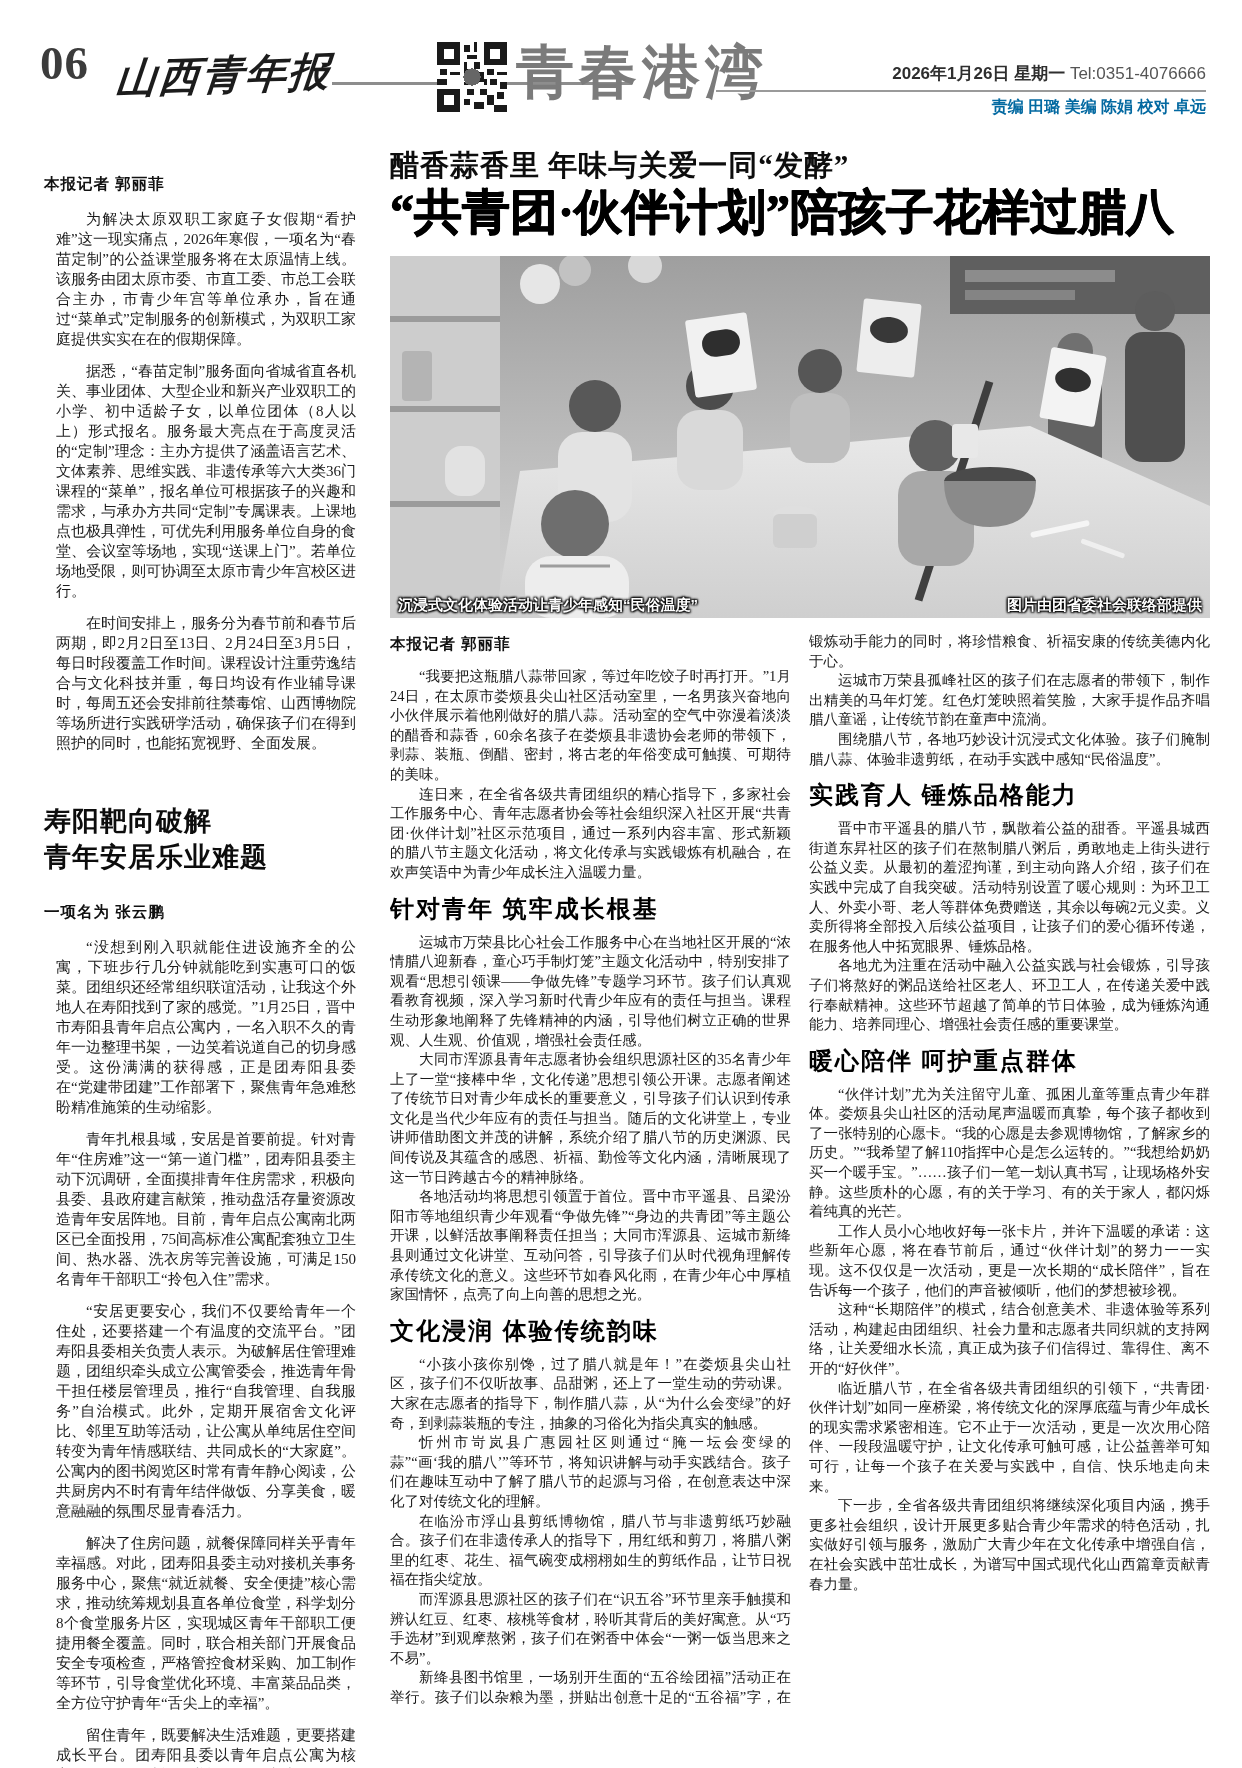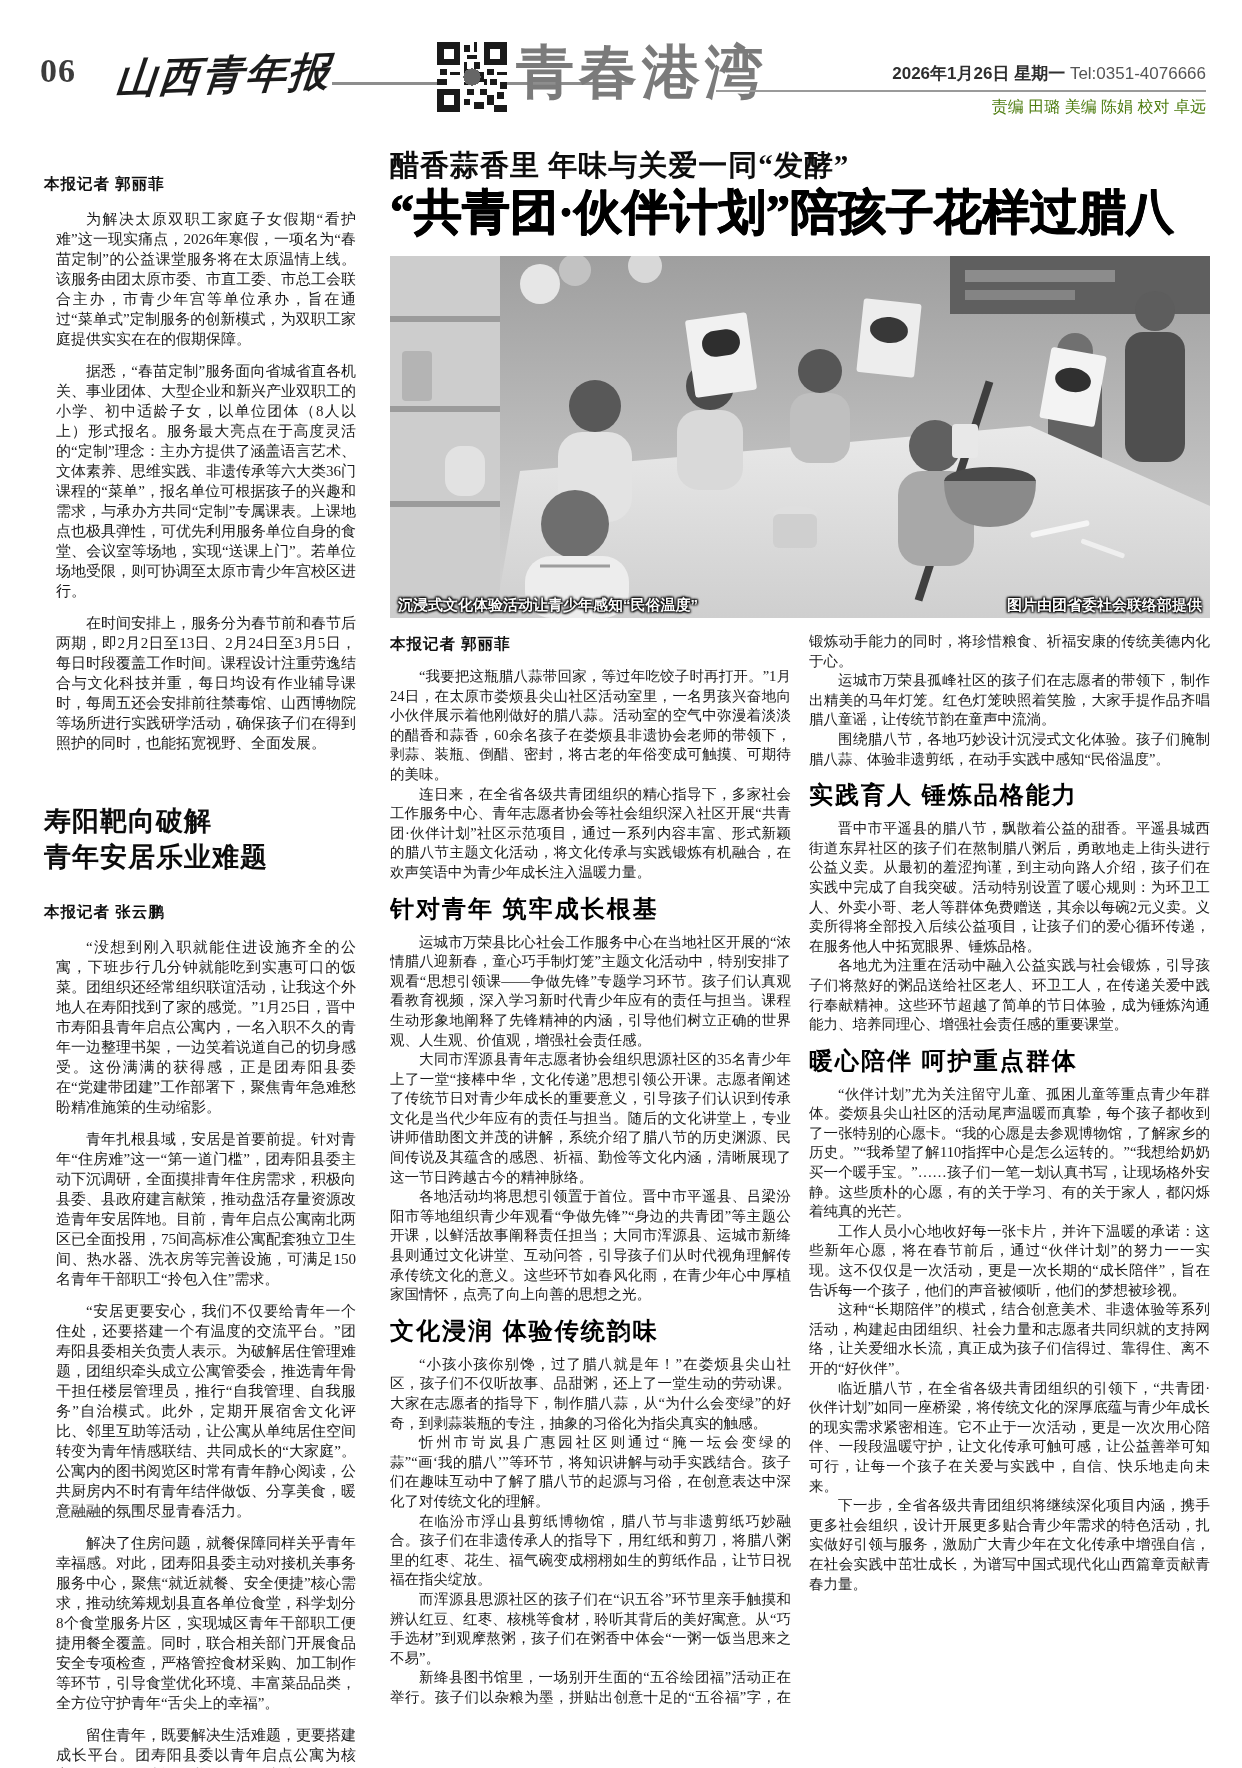--- a/index.html
+++ b/index.html
@@ -1,32 +1,32 @@
 <!DOCTYPE html>
 <html><head>
 <meta charset="utf-8">
 <style>
   html,body{margin:0;padding:0;background:#e9e9e9;}
   .page{position:relative;width:1242px;height:1768px;margin:0 auto;background:#ffffff;
         overflow:hidden;font-family:"Liberation Serif","DejaVu Serif",serif;color:#151515;}
 
   
-  .pagenum{position:absolute;left:40px;top:52px;font-size:34px;font-weight:bold;color:#3c3c3c;letter-spacing:1px;}
+  .pagenum{position:absolute;left:40px;top:36px;font-size:47px;font-weight:bold;color:#3c3c3c;letter-spacing:1px;}
   .masthead{position:absolute;left:116px;top:48px;font-size:41px;font-weight:800;color:#1c1c1c;
             font-style:italic;transform:skewX(-7deg) rotate(-2deg);letter-spacing:2px;white-space:nowrap;}
   .hline1{position:absolute;left:332px;top:82px;width:300px;height:3px;background:#8d8d8d;}
   .qr{position:absolute;left:437px;top:42px;width:70px;height:70px;}
   .sectiontitle{position:absolute;left:516px;top:34px;font-size:58px;font-weight:700;color:#7b7b7b;
                 letter-spacing:5px;white-space:nowrap;}
   .dateline{position:absolute;left:640px;width:566px;top:62px;text-align:right;font-size:17px;
             font-weight:bold;color:#2e2e2e;font-family:"Liberation Sans",sans-serif;white-space:nowrap;}
   .dateline .tel{color:#555;font-weight:normal;}
   .hline2{position:absolute;left:716px;top:90px;width:490px;height:2px;background:#9a9a9a;}
   .editors{position:absolute;left:640px;width:566px;top:97px;text-align:right;font-size:16px;
-           font-weight:normal;color:#4d7c0f;font-family:"Liberation Sans",sans-serif;white-space:nowrap;}
+           font-weight:bold;color:#0369a1;font-family:"Liberation Sans",sans-serif;white-space:nowrap;}
 
   
   .sidebar{position:absolute;left:44px;top:148px;width:324px;}
   .side-article{margin:0;}
   .side-article + .side-article{margin-top:50px;}
   .a-title{font-size:27px;font-weight:800;line-height:1.35;color:#0c0c0c;white-space:pre-line;letter-spacing:1px;}
   .a-byline{margin-top:26px;font-size:15.5px;font-weight:bold;color:#111;
             font-family:"Liberation Sans",sans-serif;letter-spacing:1px;}
   .a-body{margin-top:14px;}
   .a-body .para{margin:12px;font-size:15px;line-height:20px;text-align:justify;text-indent:2em;color:#1b1b1b;}
@@ -111,21 +111,21 @@
       <div class="a-body">
           <p class="para">为解决太原双职工家庭子女假期“看护难”这一现实痛点，2026年寒假，一项名为“春苗定制”的公益课堂服务将在太原温情上线。该服务由团太原市委、市直工委、市总工会联合主办，市青少年宫等单位承办，旨在通过“菜单式”定制服务的创新模式，为双职工家庭提供实实在在的假期保障。</p>
           <p class="para">据悉，“春苗定制”服务面向省城省直各机关、事业团体、大型企业和新兴产业双职工的小学、初中适龄子女，以单位团体（8人以上）形式报名。服务最大亮点在于高度灵活的“定制”理念：主办方提供了涵盖语言艺术、文体素养、思维实践、非遗传承等六大类36门课程的“菜单”，报名单位可根据孩子的兴趣和需求，与承办方共同“定制”专属课表。上课地点也极具弹性，可优先利用服务单位自身的食堂、会议室等场地，实现“送课上门”。若单位场地受限，则可协调至太原市青少年宫校区进行。</p>
           <p class="para">在时间安排上，服务分为春节前和春节后两期，即2月2日至13日、2月24日至3月5日，每日时段覆盖工作时间。课程设计注重劳逸结合与文化科技并重，每日均设有作业辅导课时，每周五还会安排前往禁毒馆、山西博物院等场所进行实践研学活动，确保孩子们在得到照护的同时，也能拓宽视野、全面发展。</p>
         </div>
     </div>
 
     <div class="side-article">
       <div class="a-title">寿阳靶向破解
 青年安居乐业难题</div>
-      <div class="a-byline">本报记者 张云鹏</div>
+      <div class="a-byline">一项名为 张云鹏</div>
       <div class="a-body">
           <p class="para">“没想到刚入职就能住进设施齐全的公寓，下班步行几分钟就能吃到实惠可口的饭菜。团组织还经常组织联谊活动，让我这个外地人在寿阳找到了家的感觉。”1月25日，晋中市寿阳县青年启点公寓内，一名入职不久的青年一边整理书架，一边笑着说道自己的切身感受。这份满满的获得感，正是团寿阳县委在“党建带团建”工作部署下，聚焦青年急难愁盼精准施策的生动缩影。</p>
           <p class="para">青年扎根县域，安居是首要前提。针对青年“住房难”这一“第一道门槛”，团寿阳县委主动下沉调研，全面摸排青年住房需求，积极向县委、县政府建言献策，推动盘活存量资源改造青年安居阵地。目前，青年启点公寓南北两区已全面投用，75间高标准公寓配套独立卫生间、热水器、洗衣房等完善设施，可满足150名青年干部职工“拎包入住”需求。</p>
           <p class="para">“安居更要安心，我们不仅要给青年一个住处，还要搭建一个有温度的交流平台。”团寿阳县委相关负责人表示。为破解居住管理难题，团组织牵头成立公寓管委会，推选青年骨干担任楼层管理员，推行“自我管理、自我服务”自治模式。此外，定期开展宿舍文化评比、邻里互助等活动，让公寓从单纯居住空间转变为青年情感联结、共同成长的“大家庭”。公寓内的图书阅览区时常有青年静心阅读，公共厨房内不时有青年结伴做饭、分享美食，暖意融融的氛围尽显青春活力。</p>
           <p class="para">解决了住房问题，就餐保障同样关乎青年幸福感。对此，团寿阳县委主动对接机关事务服务中心，聚焦“就近就餐、安全便捷”核心需求，推动统筹规划县直各单位食堂，科学划分8个食堂服务片区，实现城区青年干部职工便捷用餐全覆盖。同时，联合相关部门开展食品安全专项检查，严格管控食材采购、加工制作等环节，引导食堂优化环境、丰富菜品品类，全方位守护青年“舌尖上的幸福”。</p>
           <p class="para">留住青年，既要解决生活难题，更要搭建成长平台。团寿阳县委以青年启点公寓为核心，推动配套建设图书阅览区、党建活动区、健身运动区等多功能空间，联动打造“青年之家”“职工之家”，实现“居住+学习+社交”一体化布局。常态化联合总工会、妇联等部门开展“青春相聚·寓见美好”迎新联谊、技能培训、政策宣讲等主题活动，为青年搭建交友、学习、成长的广阔平台。</p>
         </div>
     </div>
 
   </div>

